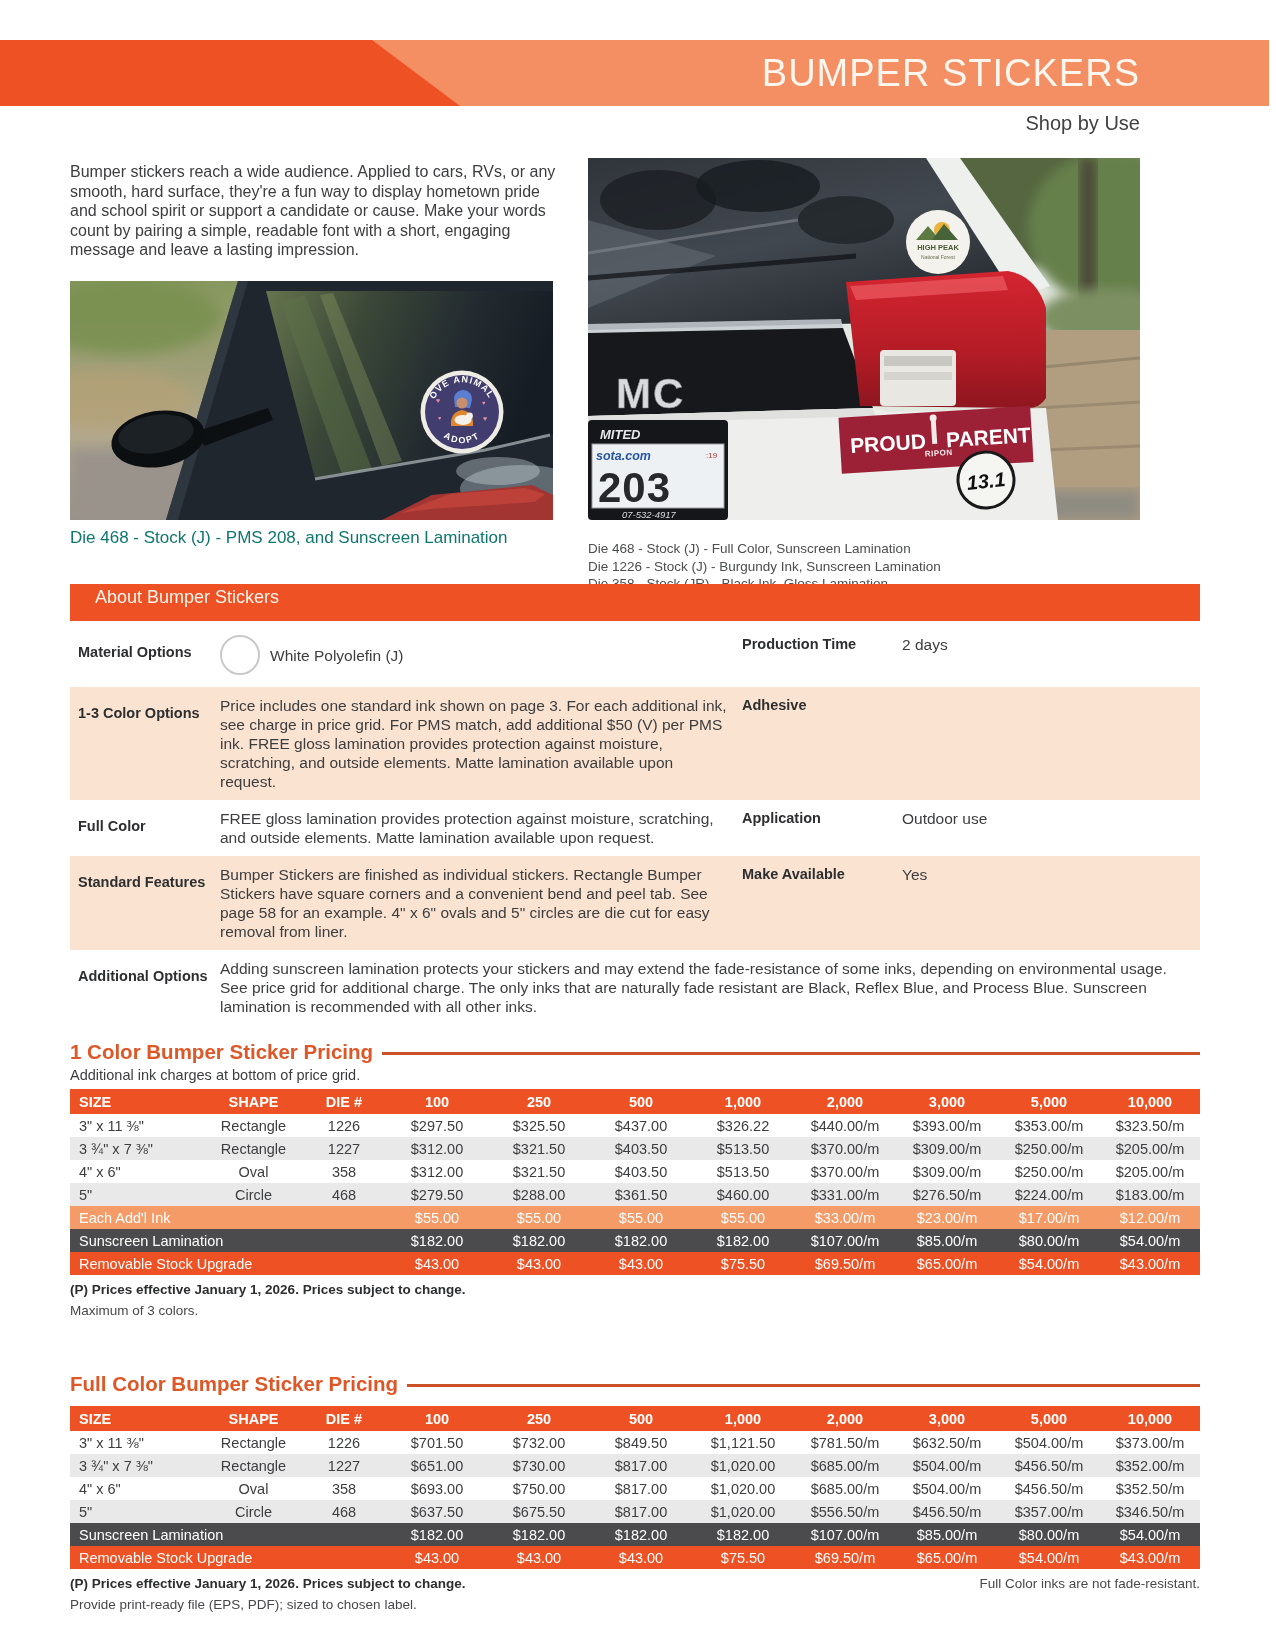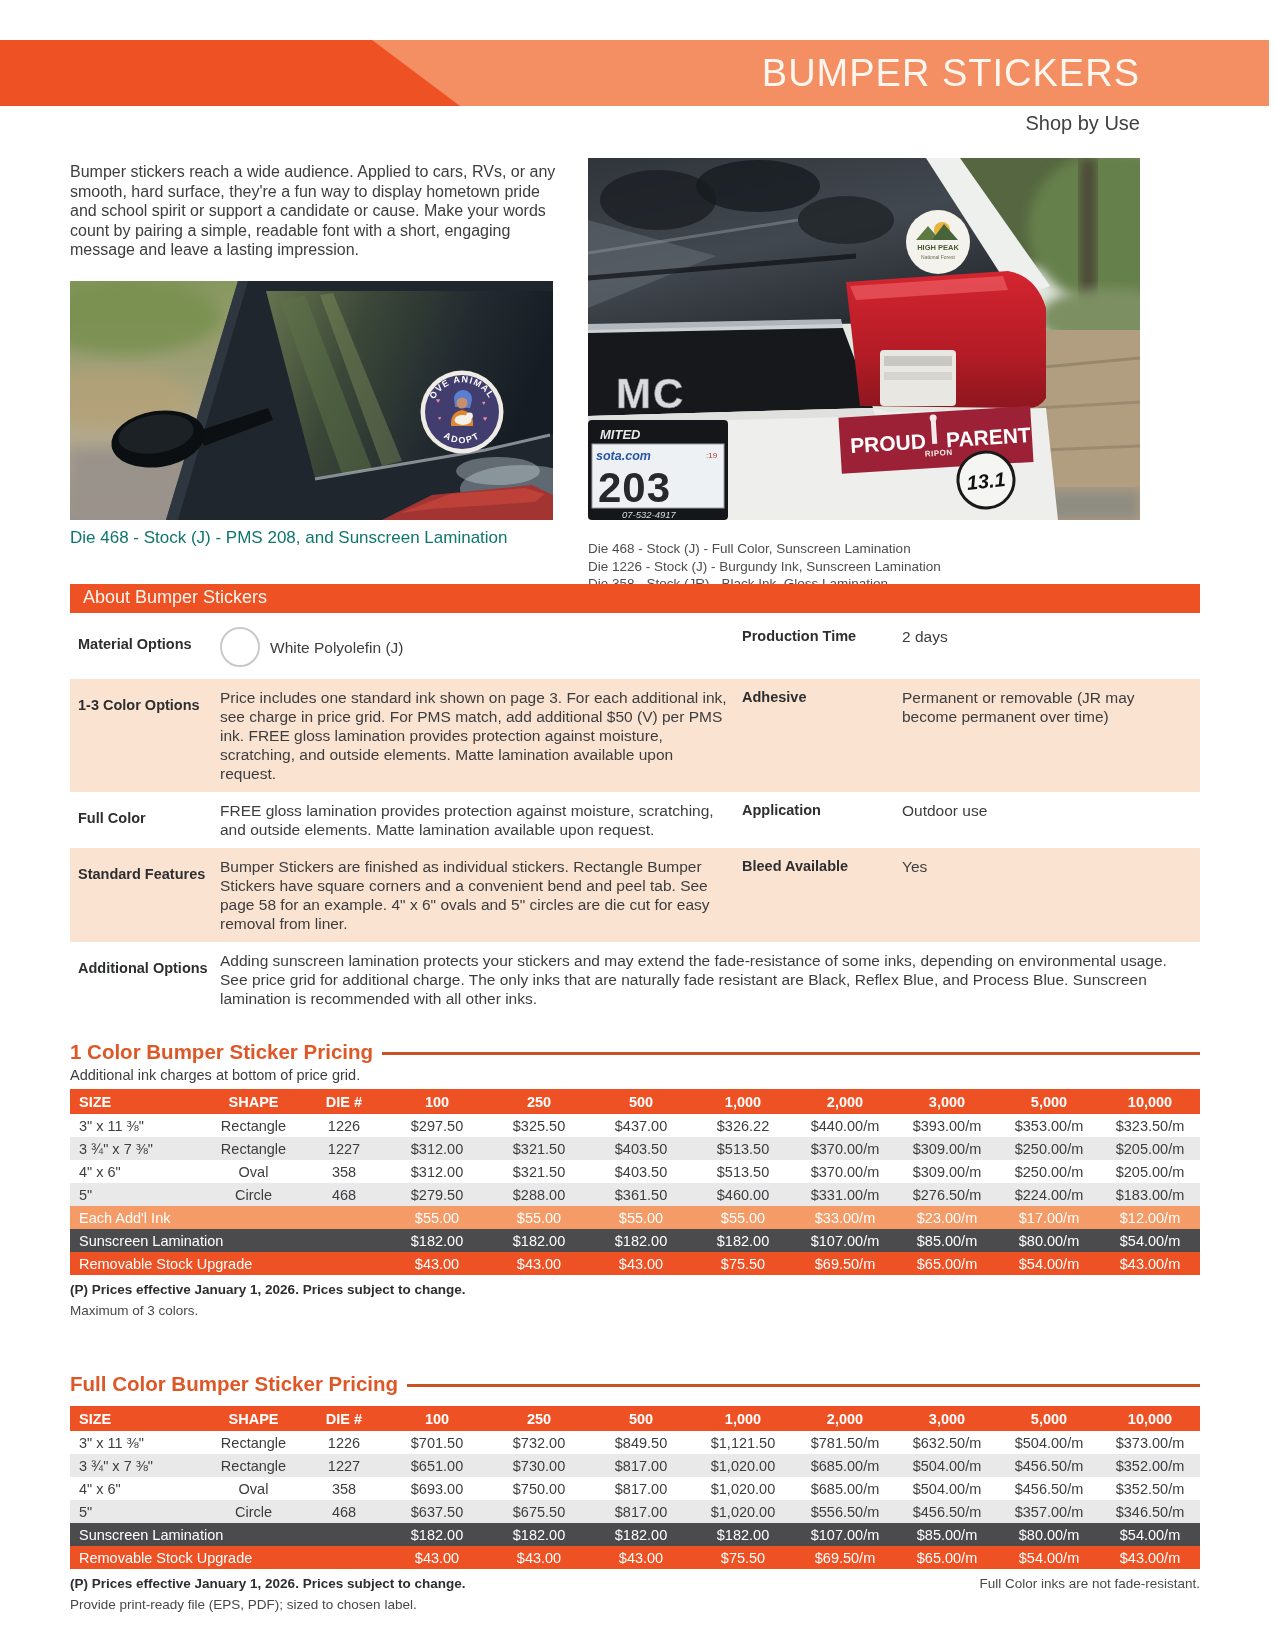--- a/index.html
+++ b/index.html
@@ -18,22 +18,22 @@
   .intro{position:absolute;left:70px;top:162px;width:486px;font-size:16px;line-height:19.5px;color:#3c3d3f;}
 
   
   .photoL{position:absolute;left:70px;top:281px;width:483px;height:239px;overflow:hidden;}
   .photoR{position:absolute;left:588px;top:158px;width:552px;height:362px;overflow:hidden;}
   .capL{position:absolute;left:70px;top:528px;font-size:17px;color:#0f766e;}
   .capR{position:absolute;left:588px;top:540px;font-size:13.5px;color:#4c4d4f;line-height:17.5px;}
 
   
   .about{position:absolute;left:70px;top:584px;width:1130px;}
-  .about-bar{height:29px;line-height:27px;background:#EE5123;color:#fdf6ee;
-             font-size:18px;font-weight:500;padding-left:13px;box-sizing:border-box;}
+  .about-bar{height:37px;line-height:27px;background:#EE5123;color:#fdf6ee;
+             font-size:18px;font-weight:500;padding-left:25px;box-sizing:border-box;}
   .arow{display:flex;align-items:flex-start;padding:9px 0 9px 0;}
   .arow.peach{background:#FBE3D1;}
   .a-label{flex:0 0 150px;padding-left:8px;box-sizing:border-box;
            font-size:14.5px;font-weight:700;color:#2d2e30;line-height:18px;margin-top:8px;}
   .a-content{flex:0 0 510px;font-size:15.5px;line-height:19px;color:#3c3d3f;}
   .a-content-wide{flex:1;font-size:15.5px;line-height:19px;color:#3c3d3f;padding-right:4px;}
   .a-rlabel{flex:0 0 160px;margin-left:12px;font-size:14.5px;font-weight:700;color:#2d2e30;line-height:18px;}
   .a-rvalue{flex:1;font-size:15.5px;line-height:19px;color:#3c3d3f;padding-right:6px;}
   .mat-opts{display:flex;align-items:center;}
   .mat-opt{display:flex;align-items:center;margin-right:34px;}
@@ -256,34 +256,33 @@
         </div>
       </div>
       <div class="a-rlabel">Production Time</div>
       <div class="a-rvalue">2 days</div>
     </div>
 
     <div class="arow peach">
       <div class="a-label">1-3 Color Options</div>
       <div class="a-content">Price includes one standard ink shown on page 3. For each additional ink, see charge in price grid. For PMS match, add additional $50 (V) per PMS ink. FREE gloss lamination provides protection against moisture, scratching, and outside elements. Matte lamination available upon request.</div>
       <div class="a-rlabel">Adhesive</div>
-      <div class="a-rvalue">Permanent or removable (JR may become permanent over time)</div>
     </div>
 
     <div class="arow">
       <div class="a-label">Full Color</div>
       <div class="a-content">FREE gloss lamination provides protection against moisture, scratching, and outside elements. Matte lamination available upon request.</div>
       <div class="a-rlabel">Application</div>
       <div class="a-rvalue">Outdoor use</div>
     </div>
 
     <div class="arow peach">
       <div class="a-label">Standard Features</div>
       <div class="a-content">Bumper Stickers are finished as individual stickers. Rectangle Bumper Stickers have square corners and a convenient bend and peel tab. See page 58 for an example. 4" x 6" ovals and 5" circles are die cut for easy removal from liner.</div>
-      <div class="a-rlabel">Bleed Available</div>
+      <div class="a-rlabel">Make Available</div>
       <div class="a-rvalue">Yes</div>
     </div>
 
     <div class="arow">
       <div class="a-label">Additional Options</div>
       <div class="a-content-wide">Adding sunscreen lamination protects your stickers and may extend the fade-resistance of some inks, depending on environmental usage. See price grid for additional charge. The only inks that are naturally fade resistant are Black, Reflex Blue, and Process Blue. Sunscreen lamination is recommended with all other inks.</div>
     </div>
   </div>
 
   <div class="psec p1">

